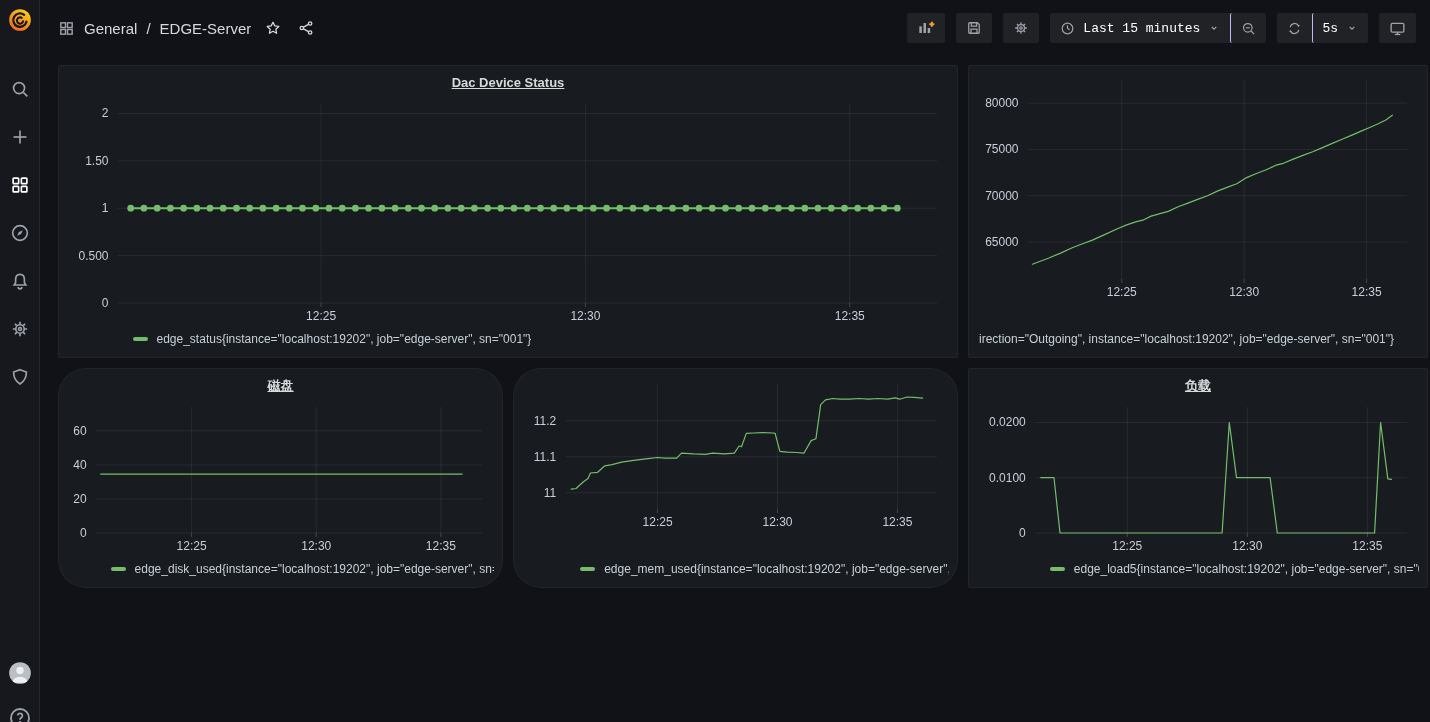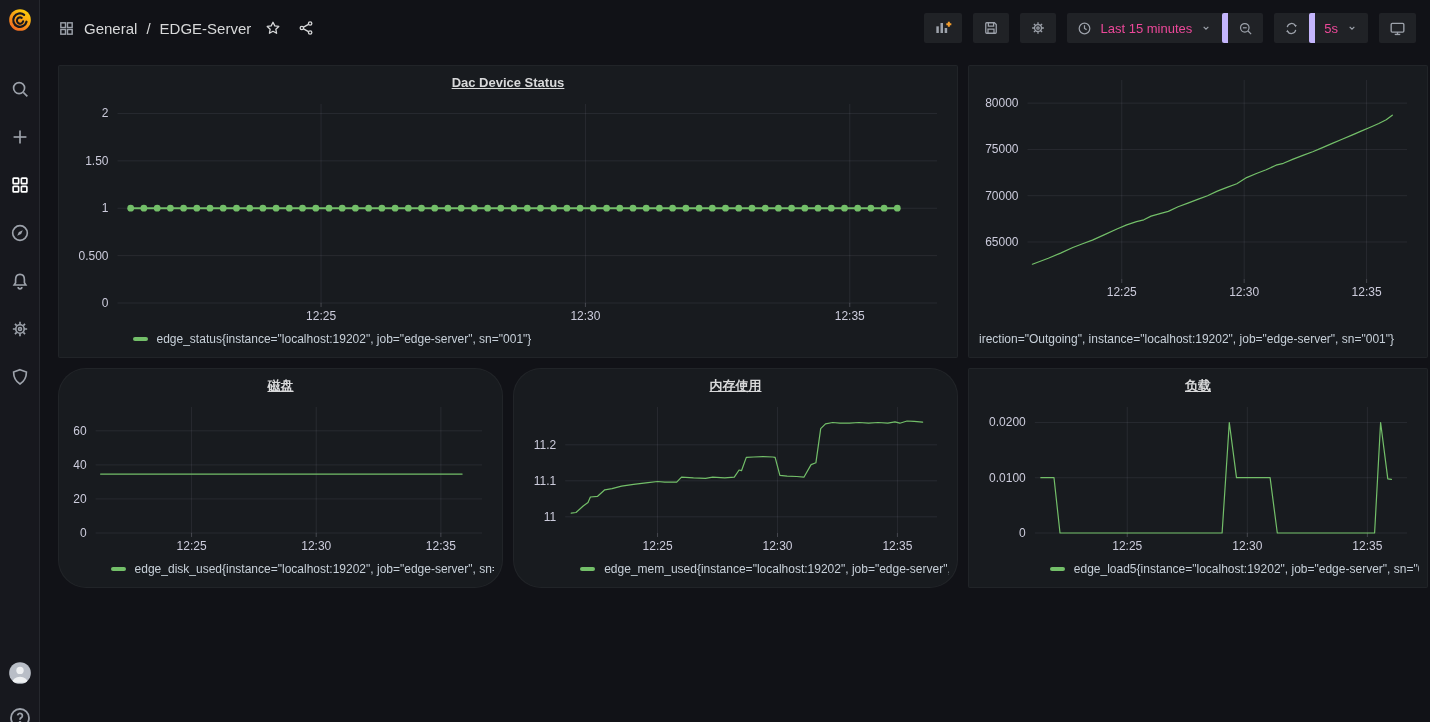--- a/index.html
+++ b/index.html
@@ -21,24 +21,24 @@
   
   .main{flex:1;display:flex;flex-direction:column;min-width:0;}
   .topbar{height:56px;flex:none;display:flex;align-items:center;justify-content:space-between;
           padding:0 14px 0 18px;}
   .crumbs{display:flex;align-items:center;gap:9px;font-size:15px;color:#d8d9da;}
   .crumbs .lnk{cursor:pointer;}
   .icon-btn{color:#9da2ab;display:flex;align-items:center;cursor:pointer;background:none;border:none;padding:0;}
   .toolbar{display:flex;align-items:center;gap:11px;}
   .tb{background:#202226;border-radius:2px;height:30px;display:flex;align-items:center;
       color:#9da2ab;padding:0 9px;gap:7px;font-size:13px;cursor:pointer;border:none;}
-  .tb .lbl{color:#ec4899;font-weight:500;}
+  .tb .lbl{color:#ffffff;font-weight:500;font-family:Liberation Mono, monospace;}
   .tb-group{display:flex;background:#202226;border-radius:2px;height:30px;align-items:stretch;}
   .tb-group .tb{background:transparent;height:auto;}
-  .tb-group .tb + .tb{border-left:6px solid #c4b5fd;}
+  .tb-group .tb + .tb{border-left:1px solid #c4b5fd;}
 
   
   .dash{padding:9px 2px 0 18px;display:flex;flex-direction:column;gap:10px;}
   .row{display:flex;gap:10px;}
   .panel{background:#181b1f;border:1px solid rgba(255,255,255,0.045);border-radius:2px;
          padding:6px 8px 8px;display:flex;flex-direction:column;min-width:0;}
   .row1 .panel{height:293px;}
   .row2 .panel{height:220px;}
   .w900{width:900px;flex:none;}
   .w460{width:460px;flex:none;}
@@ -394,21 +394,20 @@
                 <path d="M33.6 75.1 L46.1 75.1 L58.5 75.1 L71.0 75.1 L83.4 75.1 L95.9 75.1 L108.4 75.1 L120.8 75.1 L133.3 75.1 L145.8 75.1 L158.2 75.1 L170.7 75.1 L183.2 75.1 L195.6 75.1 L208.1 75.1 L220.6 75.1 L233.0 75.1 L245.5 75.1 L257.9 75.1 L270.4 75.1 L282.9 75.1 L295.3 75.1 L307.8 75.1 L320.3 75.1 L332.7 75.1 L345.2 75.1 L357.7 75.1 L370.1 75.1 L382.6 75.1 L395.1 75.1" fill="none" stroke="#73BF69" stroke-width="1.2" stroke-linejoin="round" stroke-linecap="round"></path>
               </svg>
           </div>
           <div class="legend" style="padding-left: 43.6px;">
             <span class="legend-marker" style="background: rgb(115, 191, 105);"></span>
             <span class="legend-text">edge_disk_used{instance="localhost:19202", job="edge-server", sn="001</span>
           </div>
         </section>
 
         <section class="panel w445">
-          <div class="panel-title">内存使用</div>
           <div class="plot">
             <svg class="chart" width="427" height="160" viewBox="0 0 427 160">
                 <line x1="135.5503225806452" x2="135.5503225806452" y1="8" y2="134" stroke="rgba(204,204,220,0.09)" stroke-width="1"></line>
                 <line x1="135.5503225806452" x2="135.5503225806452" y1="134" y2="138" stroke="rgba(204,204,220,0.25)"></line>
                 <text x="135.5503225806452" y="151" text-anchor="middle" fill="#ccccdc" font-size="12">12:25</text>
                 <line x1="255.48580645161292" x2="255.48580645161292" y1="8" y2="134" stroke="rgba(204,204,220,0.09)" stroke-width="1"></line>
                 <line x1="255.48580645161292" x2="255.48580645161292" y1="134" y2="138" stroke="rgba(204,204,220,0.25)"></line>
                 <text x="255.48580645161292" y="151" text-anchor="middle" fill="#ccccdc" font-size="12">12:30</text>
                 <line x1="375.42129032258066" x2="375.42129032258066" y1="8" y2="134" stroke="rgba(204,204,220,0.09)" stroke-width="1"></line>
                 <line x1="375.42129032258066" x2="375.42129032258066" y1="134" y2="138" stroke="rgba(204,204,220,0.25)"></line>

